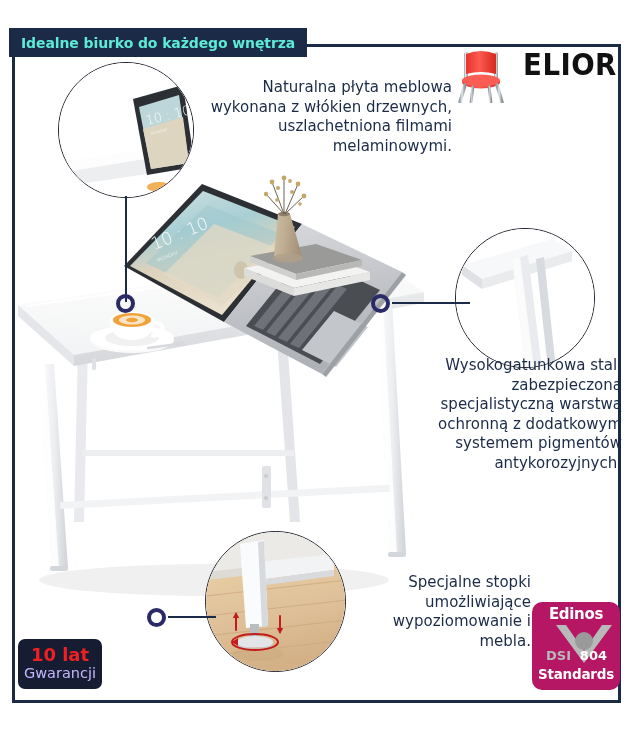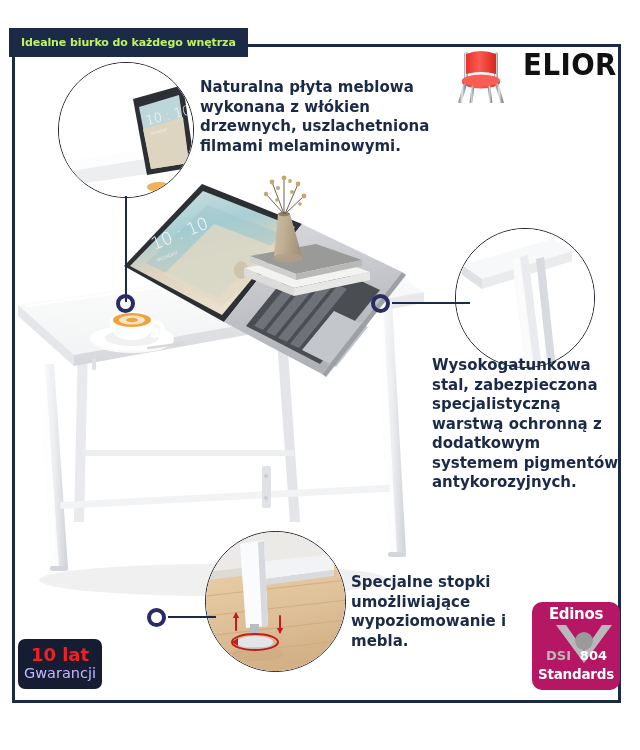--- a/index.html
+++ b/index.html
@@ -23,41 +23,41 @@
   
   .header-badge {
     position: absolute; left: 10px; top: 29px;
     height: 27px; padding: 0 11px 0 11px;
     background: #1b2b47;
     display: flex; align-items: center;
     z-index: 6;
     box-shadow: 0 0 0 1px #1b2b47;
   }
   .header-badge span {
-    color: #bef264; font-size: 11px; font-weight: bold;
+    color: #5eead4; font-size: 14px; font-weight: bold;
     letter-spacing: -0.1px; white-space: nowrap;
   }
 
   
   .logo-wrap {
     position: absolute; left: 455px; top: 47px;
     width: 160px; height: 56px; z-index: 7;
     display: flex; gap: 12px;
   }
   .logo-chair { width: 52px; height: 56px; position: relative; }
   .logo-text {
     font-size: 30px; font-weight: bold; color: #111111;
     letter-spacing: 0.5px; font-family: "DejaVu Sans", sans-serif;
     transform: scaleX(0.92);
   }
 
   
   .txt {
-    position: absolute; color: #1b2b47; font-weight: bold;
-    line-height: 1.30; z-index: 6;
+    position: absolute; color: #1b2b47; font-weight: normal;
+    line-height: 1.30; z-index: 6; text-align: right;
   }
   #txt-board { left: 200px; top: 78px; width: 252px; font-size: 15px; }
   #txt-steel { left: 432px; top: 356px; width: 190px; font-size: 15px; }
   #txt-feet  { left: 351px; top: 573px; width: 180px; font-size: 15px; }
 
   
   .ring {
     position: absolute; width: 19px; height: 19px; border-radius: 50%;
     border: 4px solid #2a2a66; background: transparent; z-index: 8;
   }

